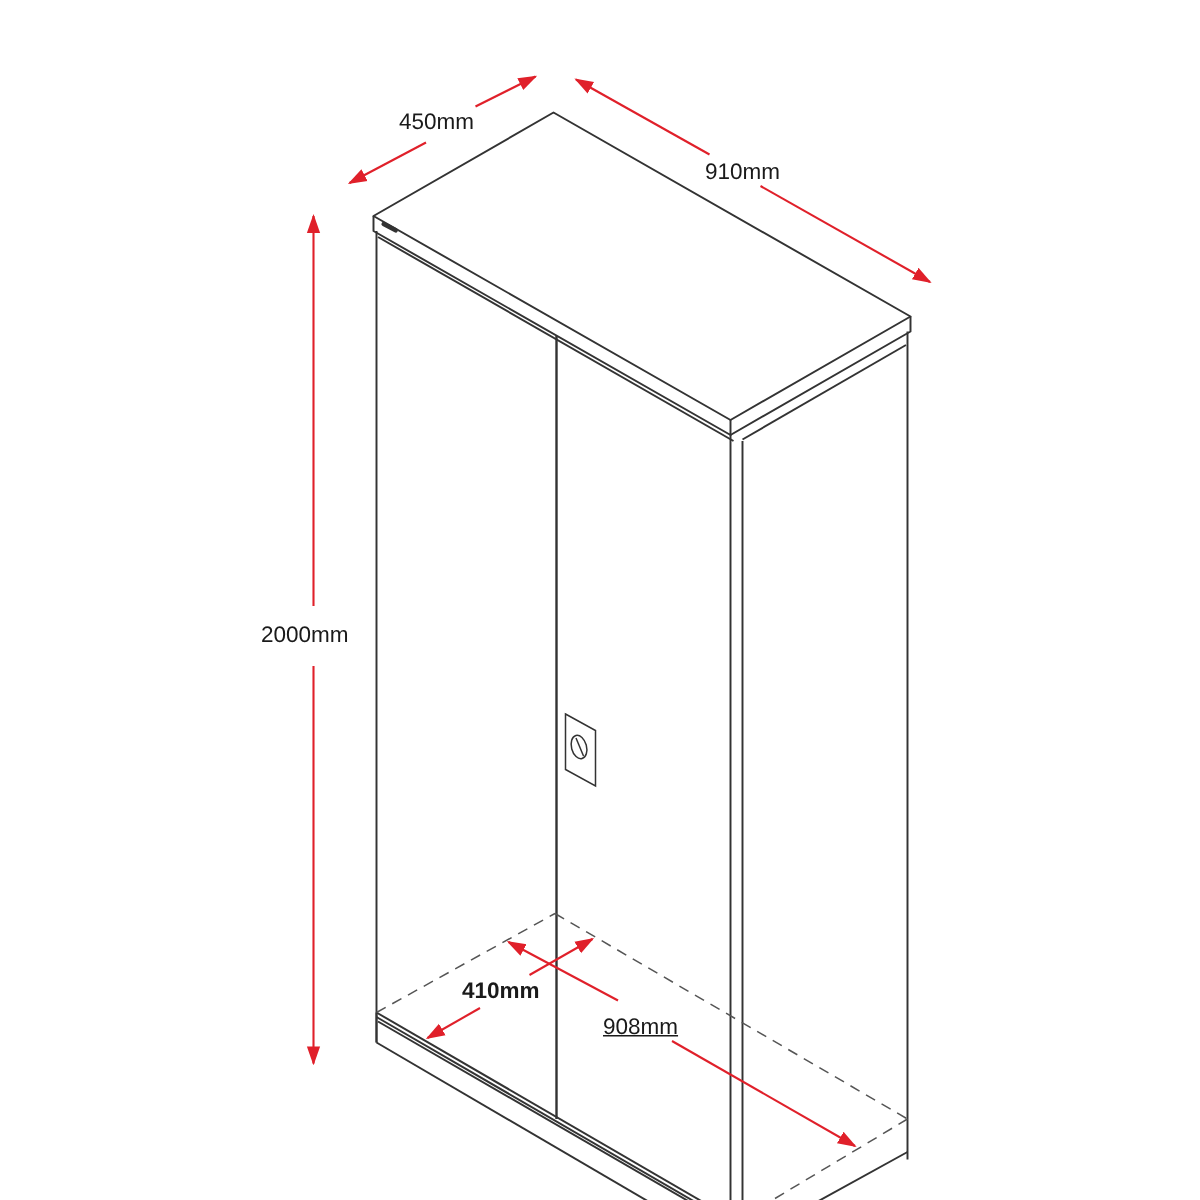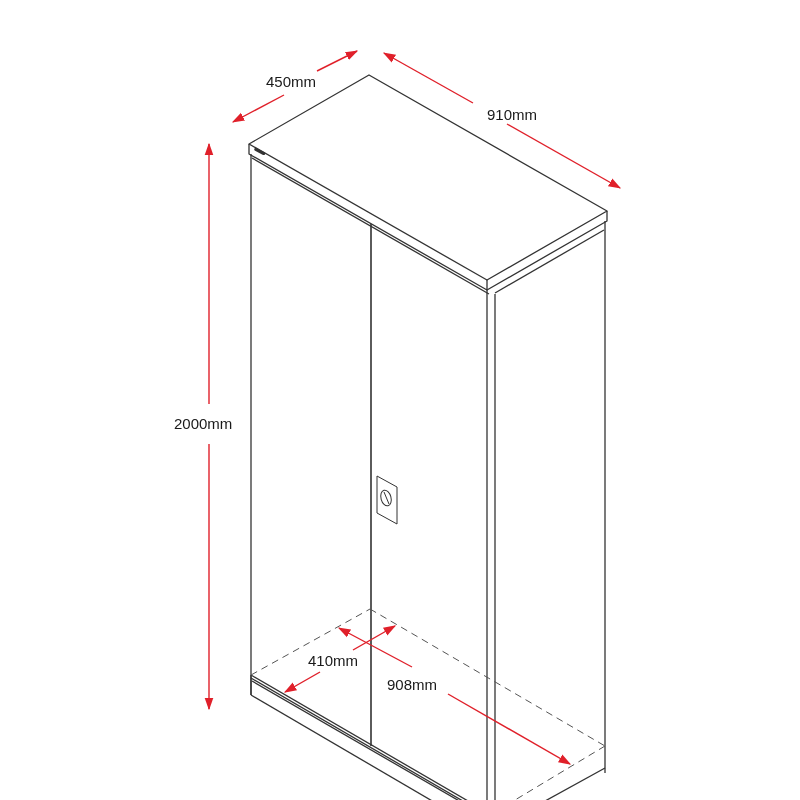--- a/index.html
+++ b/index.html
@@ -72,17 +72,17 @@
 
     <line x1="353" y1="604" x2="395" y2="580" marker-end="url(#arr)"></line>
     <line x1="320" y1="626" x2="285" y2="646" marker-end="url(#arr)"></line>
 
     <line x1="412" y1="621" x2="339" y2="582" marker-end="url(#arr)"></line>
     <line x1="448" y1="648" x2="570" y2="718" marker-end="url(#arr)"></line>
   </g>
 </svg>
 
 <div class="lbl" style="left:265px; top:27px;">450mm</div>
-<div class="lbl" style="left:486px; top:60px;text-align:right;">910mm</div>
+<div class="lbl" style="left:469px; top:60px;text-align:right;">910mm</div>
 <div class="lbl" style="left:173px; top:369px;text-align:center;">2000mm</div>
-<div class="lbl" style="left:307px; top:606px;">410mm</div>
-<div class="lbl" style="left:386px; top:630px;">908mm</div>
+<div class="lbl" style="left:307px; top:606px;font-weight:bold;">410mm</div>
+<div class="lbl" style="left:401px; top:630px;text-decoration:underline;">908mm</div>
 </div>
 
 </body></html>

